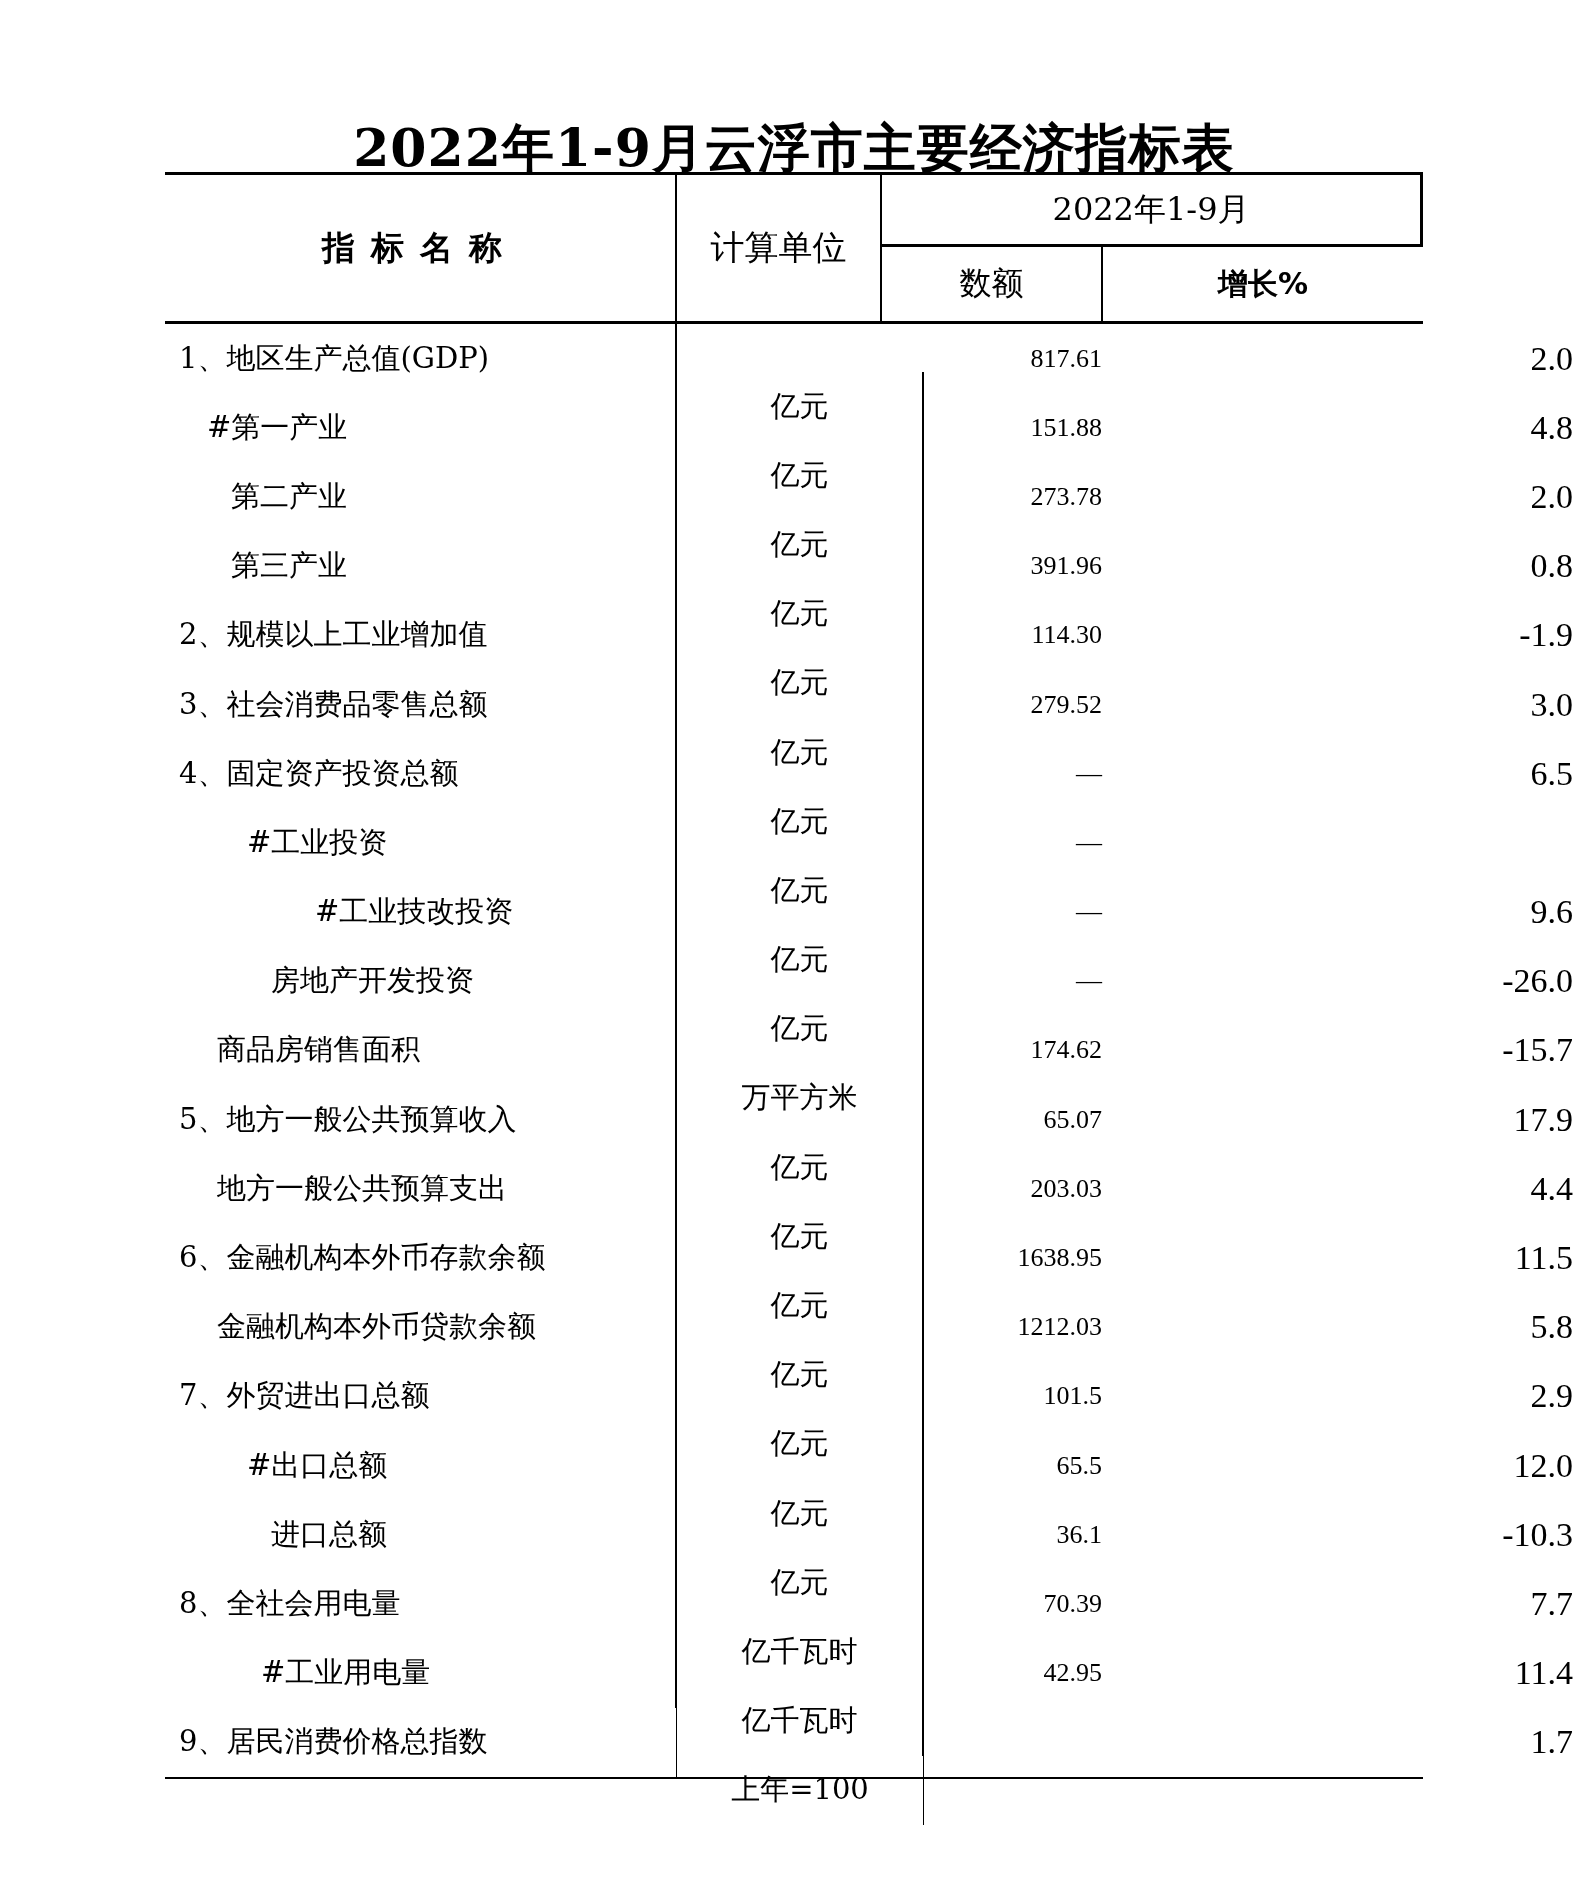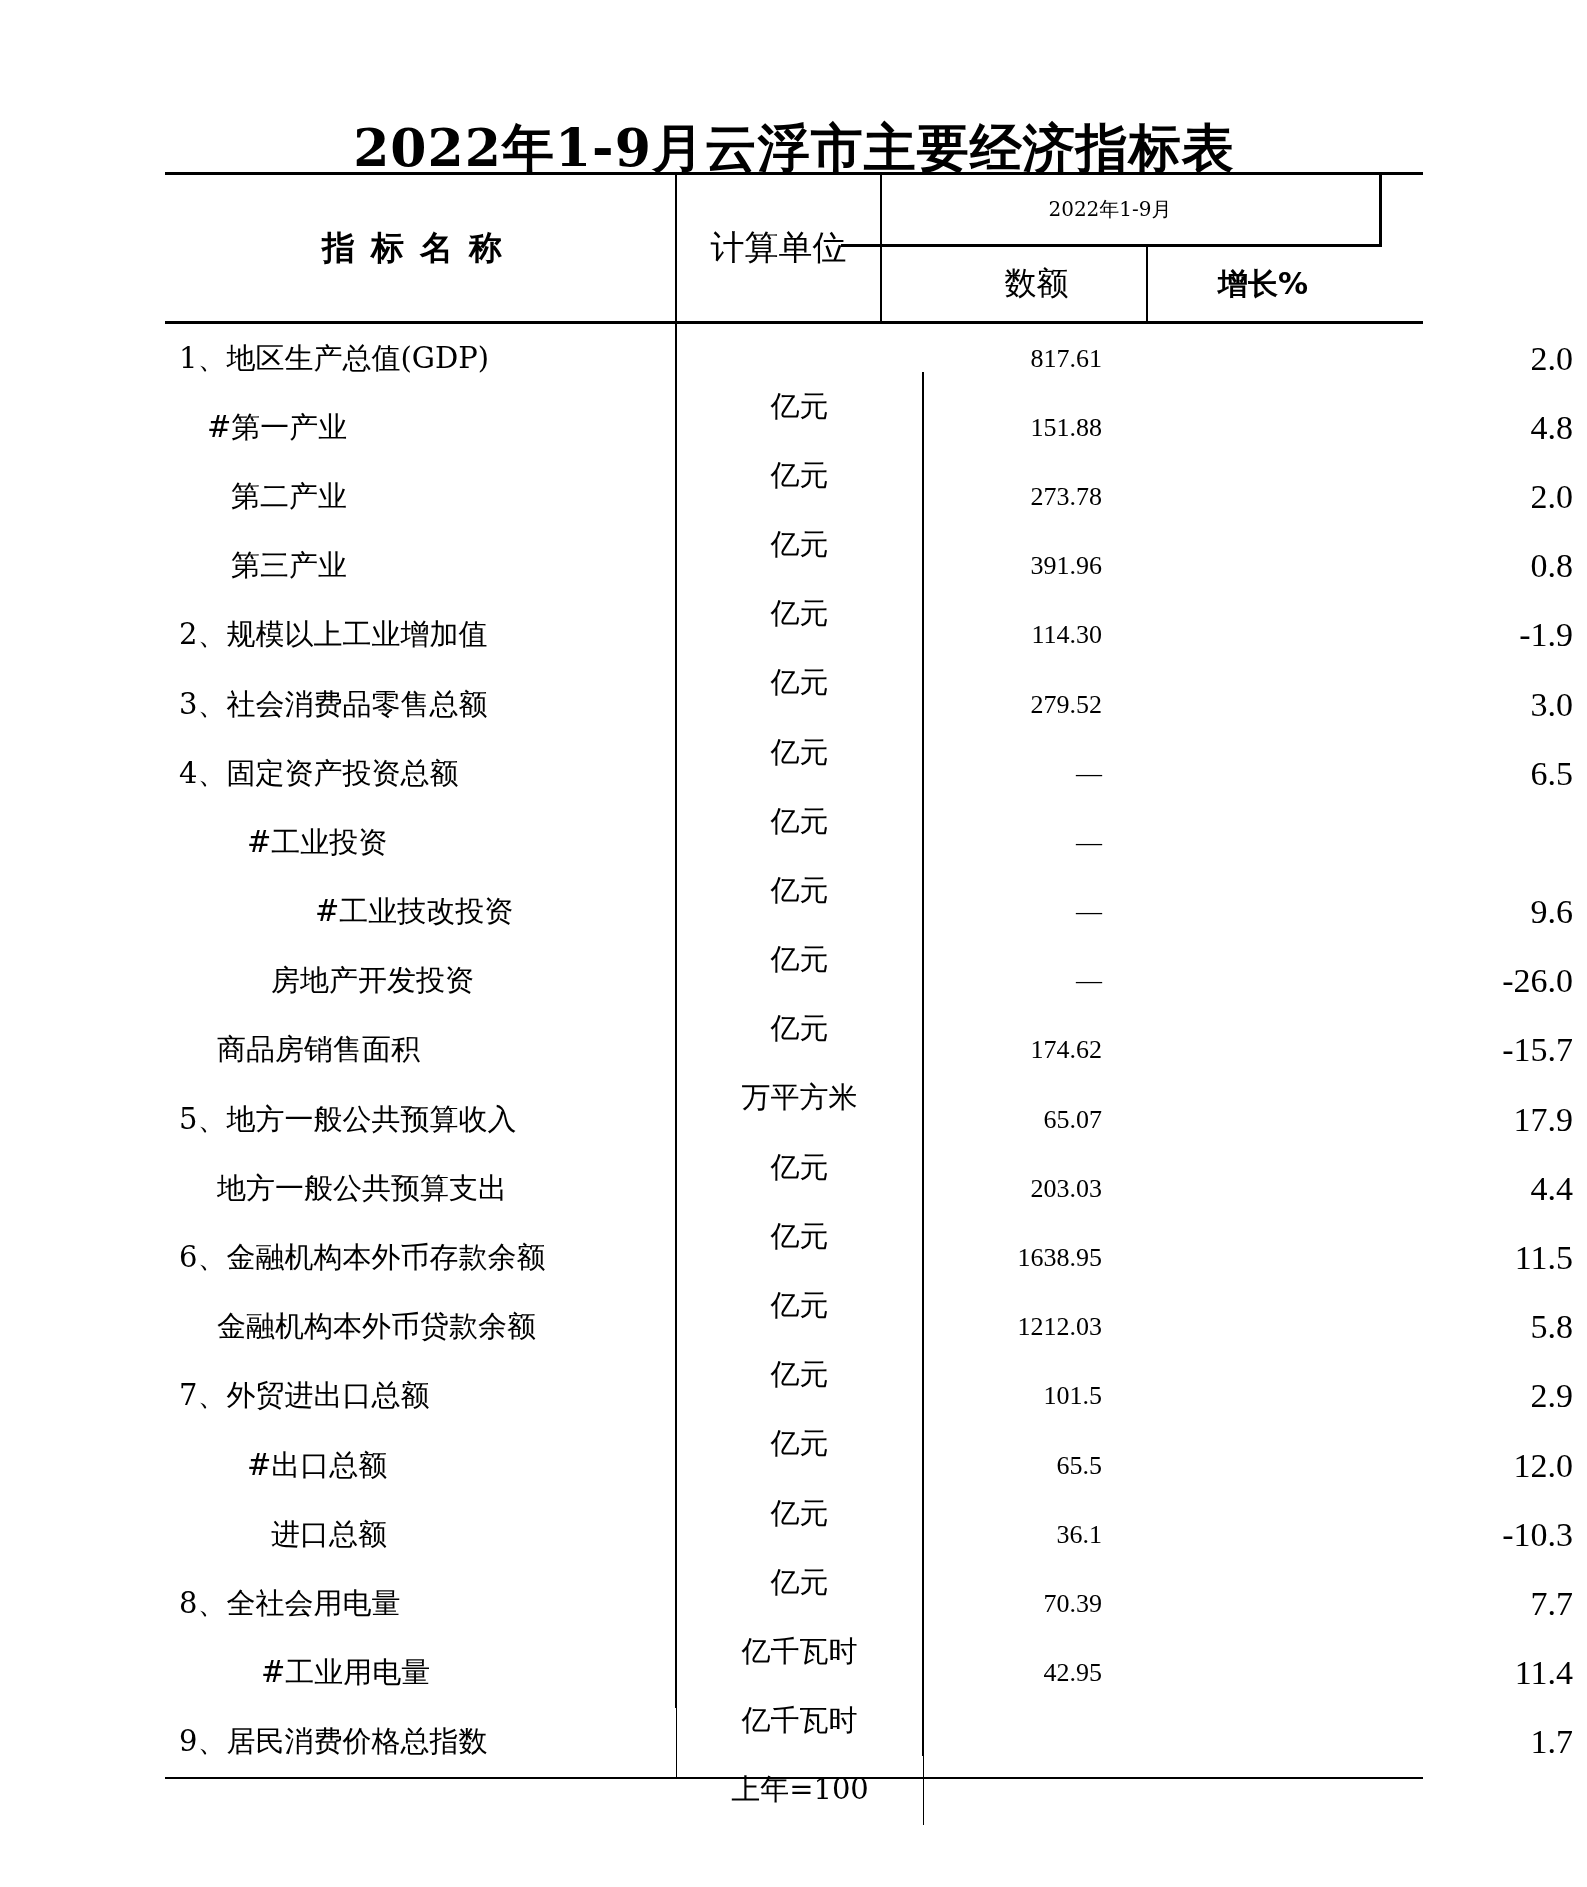--- a/index.html
+++ b/index.html
@@ -14,28 +14,28 @@
   }
   .hdr {
     position: relative; height: 146px; border-top: 3px solid #000; border-bottom: 3px solid #000;
   }
   .hdr .c1 { position: absolute; left: 0; top: 0; width: 512px; height: 146px;
     display: flex; align-items: center; justify-content: center;
     font-family: "DejaVu Sans", sans-serif; font-weight: bold; font-size: 33px; letter-spacing: 16px; border-right: 2px solid #000; box-sizing: border-box; }
   .hdr .c2 { position: absolute; left: 512px; top: 0; width: 205px; height: 146px;
     display: flex; align-items: center; justify-content: center;
     font-family: "DejaVu Serif", serif; font-size: 34px; border-right: 2px solid #000; box-sizing: border-box; }
-  .hdr .period { position: absolute; left: 676px; top: 0; width: 541px; height: 72px;
+  .hdr .period { position: absolute; left: 717px; top: 0; width: 541px; height: 72px;
     border-right: 3px solid #000; border-bottom: 3px solid #000; box-sizing: border-box;
     display: flex; align-items: center; justify-content: center;
-    font-family: "DejaVu Serif", serif; font-size: 20px; }
+    font-family: "DejaVu Serif", serif; font-size: 32px; }
   .hdr .c3 { position: absolute; left: 717px; top: 72px; width: 221px; height: 74px;
     border-right: 2px solid #000; box-sizing: border-box;
     display: flex; align-items: center; justify-content: center;
-    font-family: "DejaVu Serif", serif; font-size: 32px; margin-left: 45px; }
+    font-family: "DejaVu Serif", serif; font-size: 32px; }
   .hdr .c4 { position: absolute; left: 938px; top: 72px; width: 320px; height: 74px;
     display: flex; align-items: center; justify-content: center;
     font-family: "DejaVu Sans", sans-serif; font-weight: bold; font-size: 30px; }
   .body { position: relative; border-bottom: 2px solid #000; }
   .row { position: relative; height: 69.2px; }
   .row .name { position: absolute; left: 0; top: 0; width: 512px; height: 100%;
     display: flex; align-items: center; font-family: "DejaVu Serif", serif; font-size: 29px; white-space: nowrap;
     border-right: 2px solid #000; box-sizing: border-box; }
   .row .unit { position: absolute; left: 512px; top: 0; width: 247px; height: 100%;
     display: flex; align-items: center; justify-content: center;

